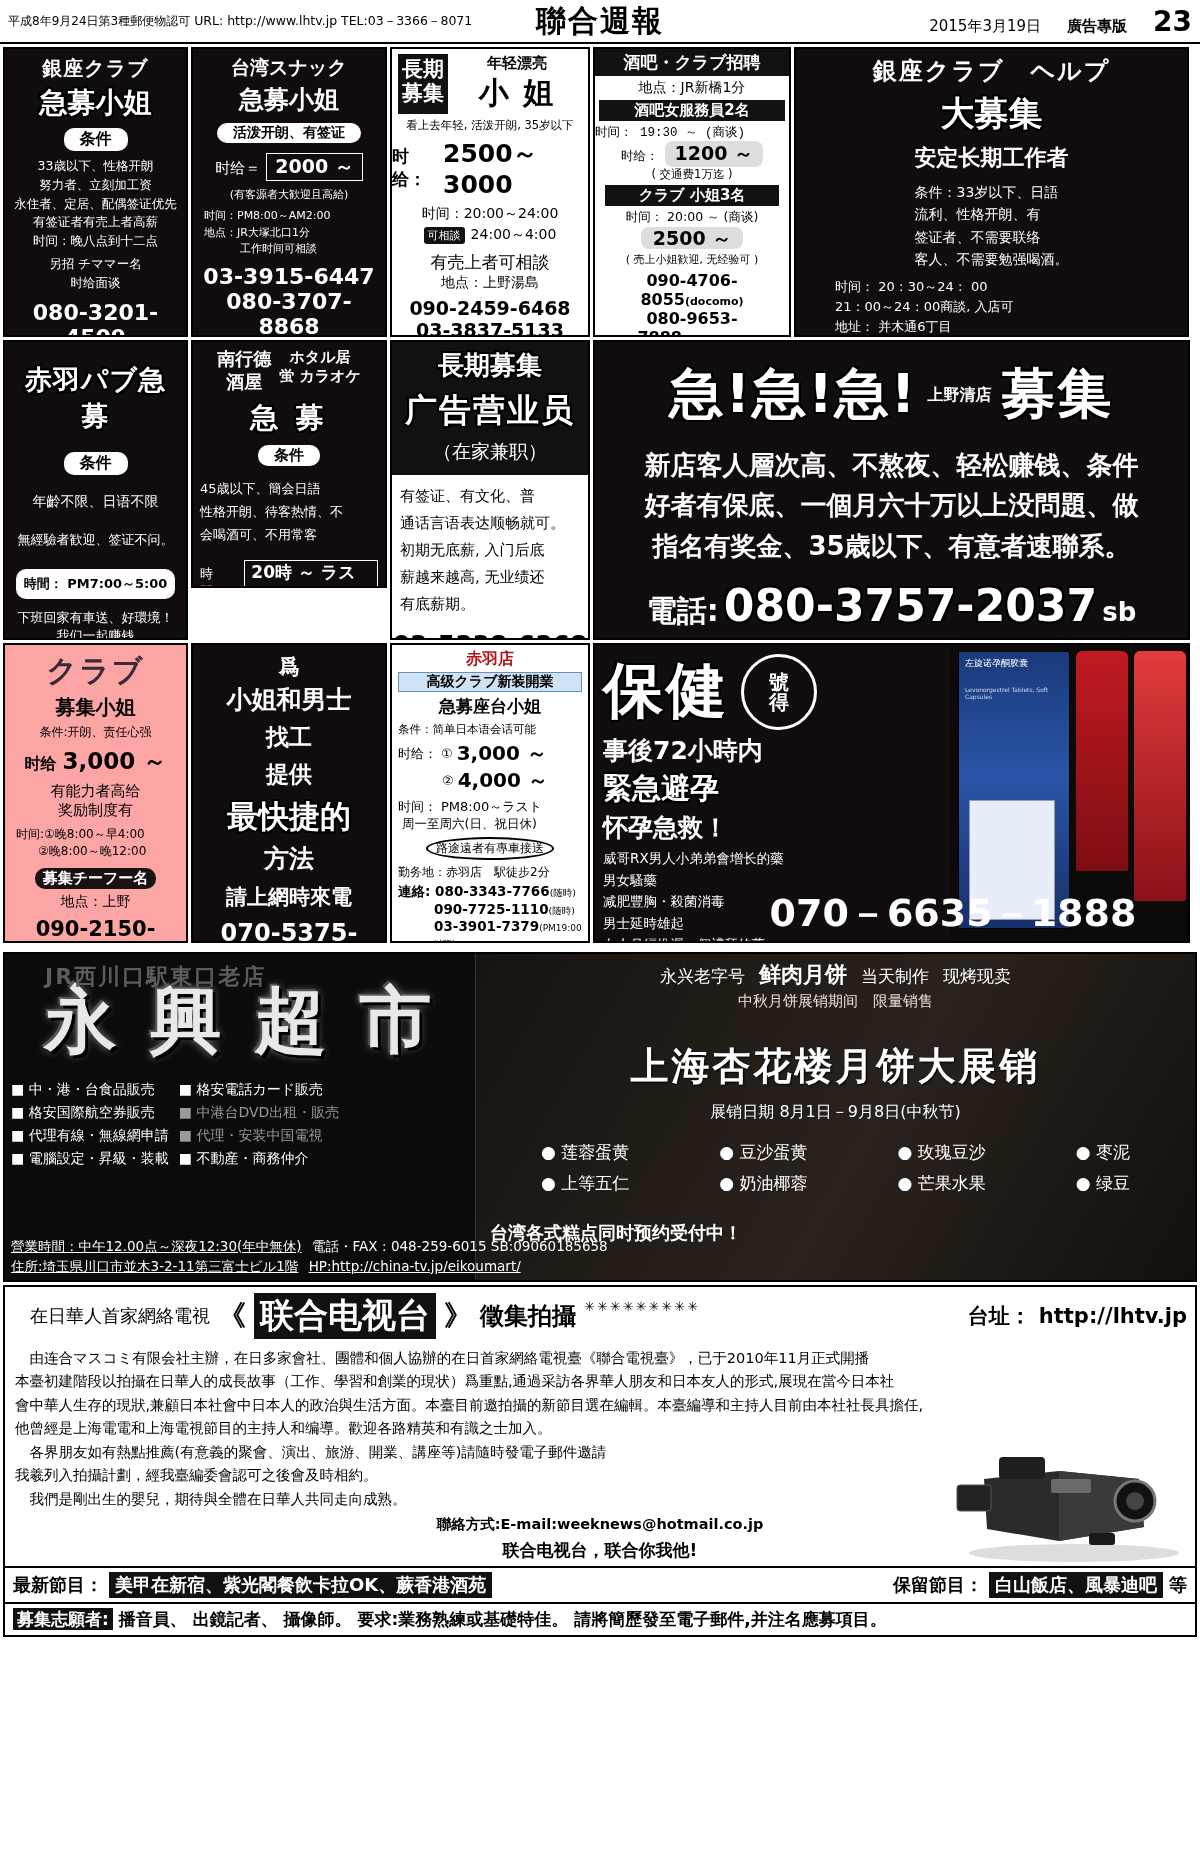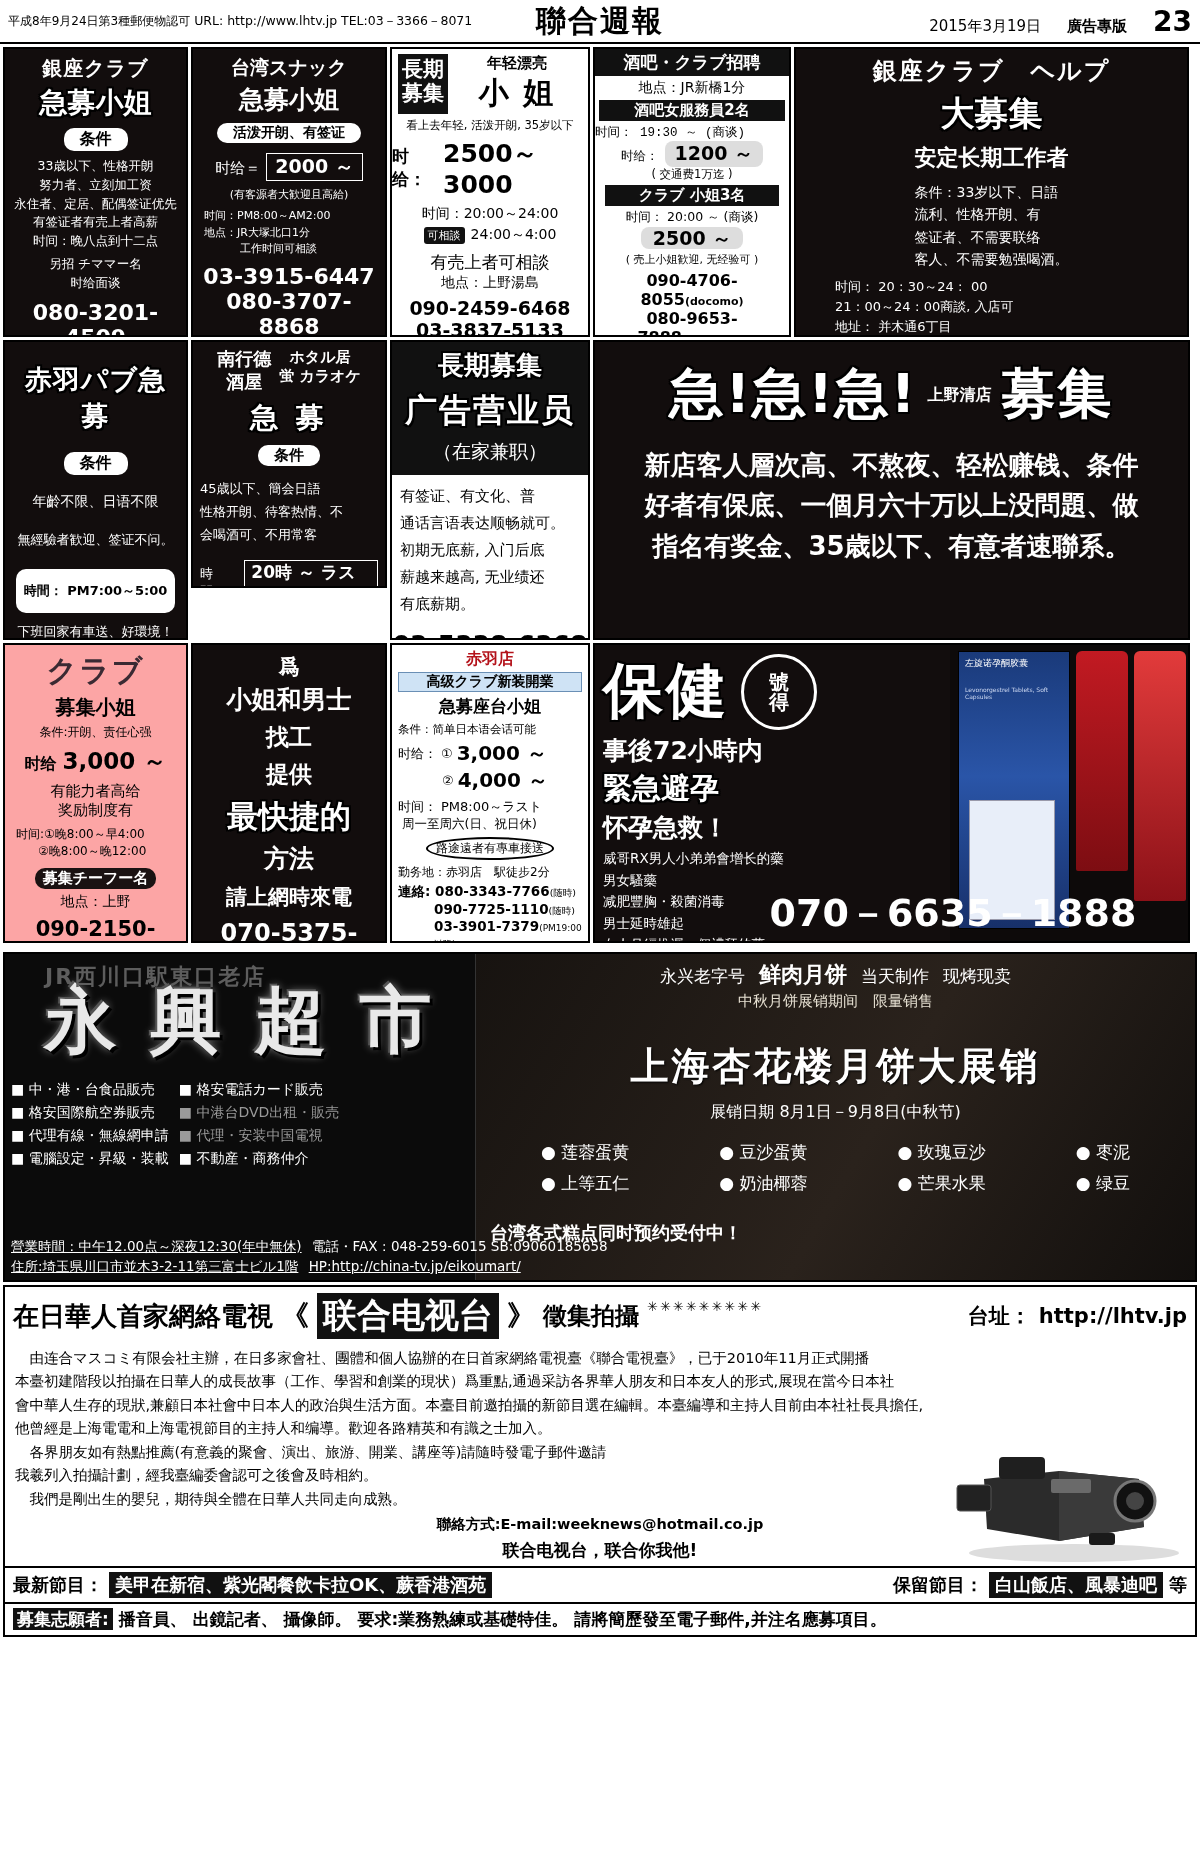--- a/index.html
+++ b/index.html
@@ -114,21 +114,21 @@
     text-align:left; font-size:18px; font-weight:bold; margin-top:26px;
     padding-left:14px;
   }
 
   
   .tvblock { margin:3px; border:2px solid #000; }
   .tv-head {
     display:flex; align-items:center; gap:8px; padding:6px 8px 2px 8px;
     flex-wrap:nowrap;
   }
-  .tv-h1 { font-size:26px; font-weight:bold; white-space:nowrap; }
+  .tv-h1 { font-size:18px; font-weight:normal; white-space:nowrap;margin-left:17px; }
   .tv-h2 {
     font-size:34px; font-weight:bold; color:#fff;
     background:#111; padding:0 6px; white-space:nowrap;
   }
   .tv-h3 { font-size:24px; font-weight:bold; white-space:nowrap; }
   .tv-stars { font-size:13px; letter-spacing:2px; position:relative; top:-10px; }
   .tv-url { font-size:21px; font-weight:bold; white-space:nowrap; }
   .tv-body {
     position:relative; font-size:14.5px; line-height:1.62; padding:6px 10px 2px 10px;
   }
@@ -281,21 +281,21 @@
     </div>
 
     <div class="adrow">
 
       <div class="cell dark" style="width:185px;height:300px;">
         <div class="pad ctr">
           <div class="stroke-title" style="font-size:27px;margin-top:14px;letter-spacing:1px;">赤羽パブ急募</div>
           <div style="margin-top:18px;"><span class="band" style="font-size:16px;">条件</span></div>
           <div style="font-size:14px;margin-top:18px;">年齡不限、日语不限</div>
           <div style="font-size:13px;margin-top:20px;">無經驗者歓迎、签证不问。</div>
-          <div style="margin-top:20px;"><span class="band" style="font-size:13px;padding:13px 8px;">時間： PM7:00～5:00</span></div>
+          <div style="margin-top:20px;"><span class="band" style="font-size:13px;padding:6px 8px;">時間： PM7:00～5:00</span></div>
           <div style="font-size:13px;margin-top:10px;">下班回家有車送、好環境！</div>
           <div style="font-size:13px;">我们一起赚钱</div>
 
         </div>
       </div>
 
       <div class="cell dark" style="width:196px;height:248px;">
         <div class="pad">
           <div style="display:flex;justify-content:center;gap:8px;font-weight:bold;">
             <div style="font-size:18px;line-height:1.25;text-align:center;">
@@ -344,20 +344,25 @@
           <div class="stroke-title" style="font-size:54px;letter-spacing:2px;">急!急!急!</div>
           <div style="font-size:16px;font-weight:bold;line-height:1.1;text-align:center;">
             <span>上野清店</span>
           </div>
           <div class="stroke-title" style="font-size:54px;letter-spacing:2px;">募集</div>
         </div>
         <div style="font-size:26px;font-weight:bold;line-height:1.55;text-align:center;margin-top:14px;">
           <div>新店客人層次高、不熬夜、轻松赚钱、条件</div>
           <div>好者有保底、一個月六十万以上没問題、做</div>
           <div>指名有奖金、35歳以下、有意者速聯系。</div>
+        </div>
+        <div class="ctr" style="margin-top:14px;">
+          <span style="font-size:30px;font-weight:bold;">電話:</span>
+          <span class="stroke-title" style="font-size:44px;">080-3757-2037</span>
+          <span style="font-size:26px;font-weight:bold;">sb</span>
         </div>
       </div>
     </div>
 
     <div class="adrow">
 
       <div class="cell light" style="width:185px;height:300px;background:#fca5a5;">
         <div class="pad ctr">
           <div style="font-size:30px;font-weight:bold;letter-spacing:2px;color:#3a2a33;">クラブ</div>
           <div style="font-size:20px;font-weight:bold;margin-top:2px;">募集小姐</div>

